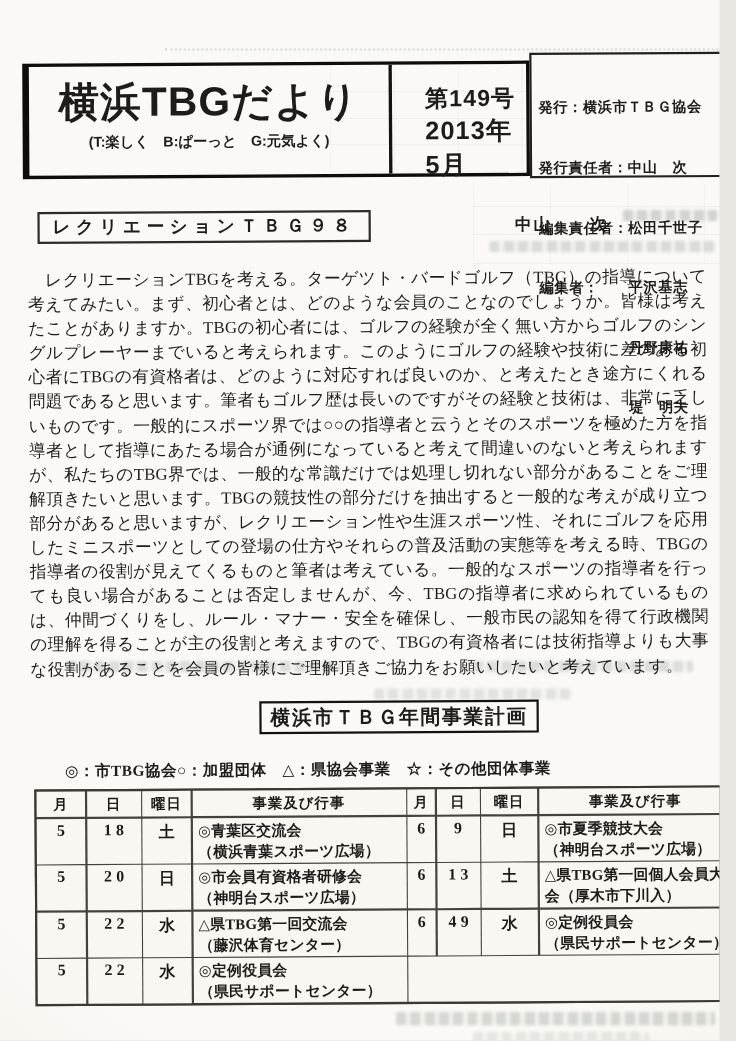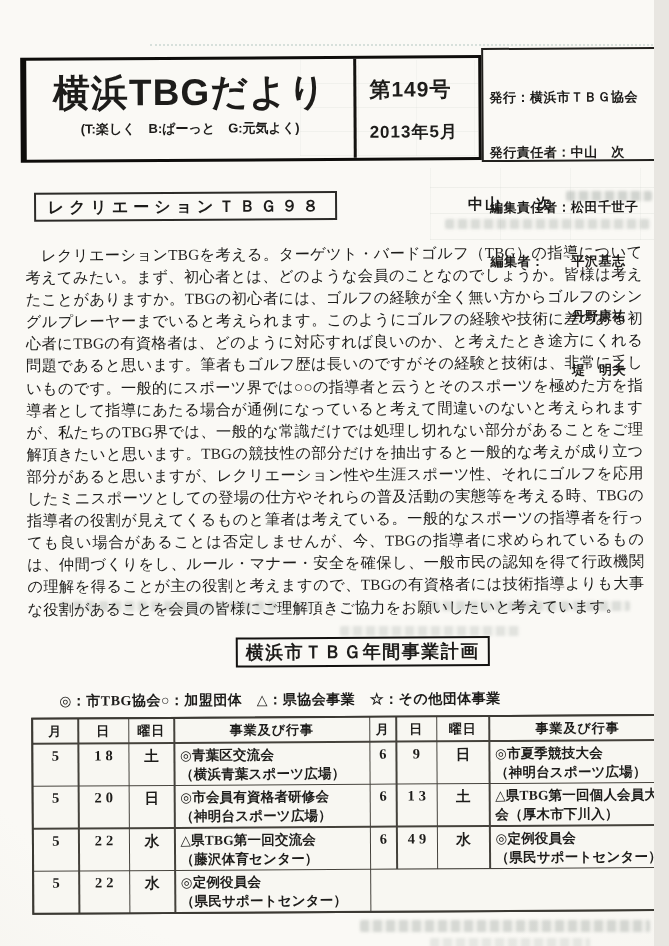--- a/index.html
+++ b/index.html
@@ -47,24 +47,24 @@
   }
   .mast-left{width:330px;border-right:3px solid #141310;text-align:center;padding-top:11px;box-sizing:border-box;}
   .newsletter-title{
     font-family:"Liberation Sans","DejaVu Sans",sans-serif;
     font-size:37px;font-weight:900;letter-spacing:1px;line-height:44px;white-space:nowrap;
   }
   .newsletter-subtitle{
     font-family:"Liberation Sans","DejaVu Sans",sans-serif;
     font-size:13px;font-weight:700;margin-top:5px;white-space:nowrap;letter-spacing:0px;
   }
-  .mast-right{flex:1;padding:17px 0 0 13px;box-sizing:border-box;
+  .mast-right{flex:1;padding:17px 0 0 30px;box-sizing:border-box;
     font-family:"Liberation Sans","DejaVu Sans",sans-serif;}
   .issue-number{font-size:21px;font-weight:800;letter-spacing:1px;}
-  .issue-date{font-size:17px;font-weight:800;margin-top:17px;letter-spacing:1px;}
+  .issue-date{font-size:23px;font-weight:800;letter-spacing:1px;}
 
   
   .publisher{
     position:absolute;left:484px;top:49px;width:181px;height:114px;
     border:2px solid #22211e;box-sizing:border-box;
     padding:3px 2px 0 6px;
     font-size:13px;line-height:18.2px;font-weight:700;
     white-space:pre;letter-spacing:.5px;
   }
 

